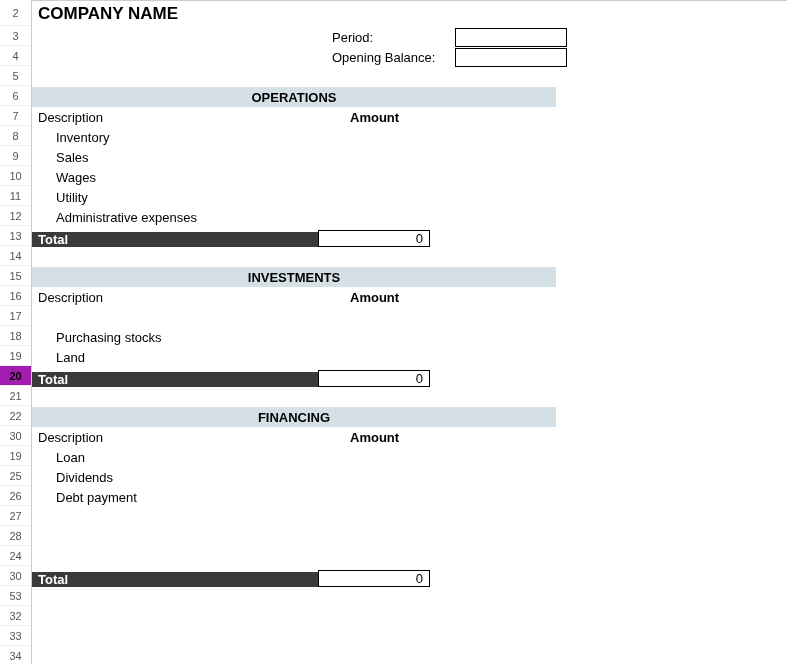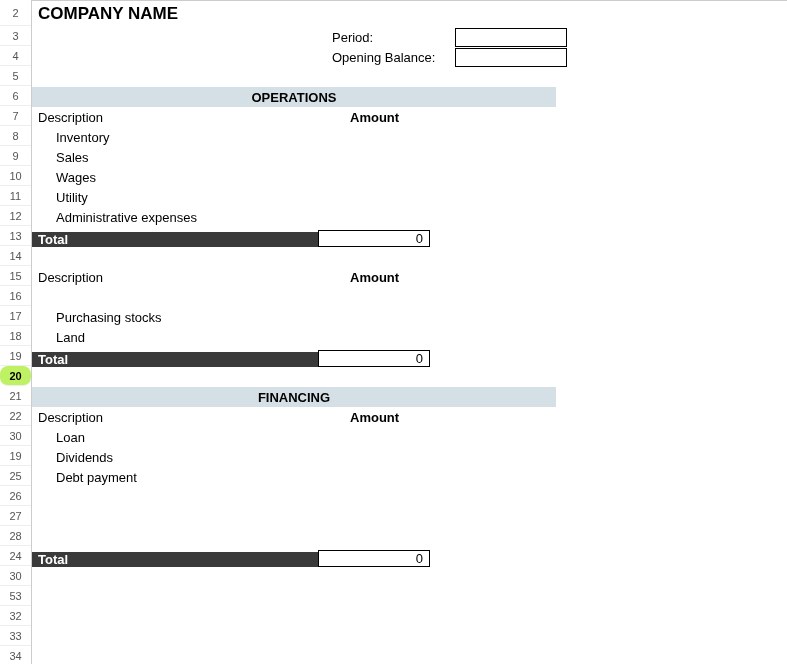--- a/index.html
+++ b/index.html
@@ -25,24 +25,23 @@
     color: #555;
     text-align: center;
     display: flex;
     align-items: center;
     justify-content: center;
     border-bottom: 1px solid #eee;
     background: #fff;
   }
   .row-header.tall { height: 26px; }
   .row-header.active {
-    background: #bef264;
+    background: #a21caf;
     color: #000;
     font-weight: bold;
-    border-radius: 8px;
   }
   .content {
     flex: 1;
     border-top: 1px solid #ccc;
   }
   .row {
     height: 20px;
     display: flex;
     align-items: center;
     padding-left: 6px;
@@ -208,20 +207,21 @@
       </div>
 
     <div class="total-row">
       <div class="total-label">Total</div>
       <div class="total-value">0</div>
       <div class="total-tail"></div>
     </div>
 
     <div class="row"></div>
 
+    <div class="section-header">INVESTMENTS</div>
 
     <div class="cols-row">
       <span class="col-desc">Description</span>
       <span class="col-amt">Amount</span>
     </div>
 
     <div class="item-row">
         <span></span>
       </div>
     <div class="item-row">

